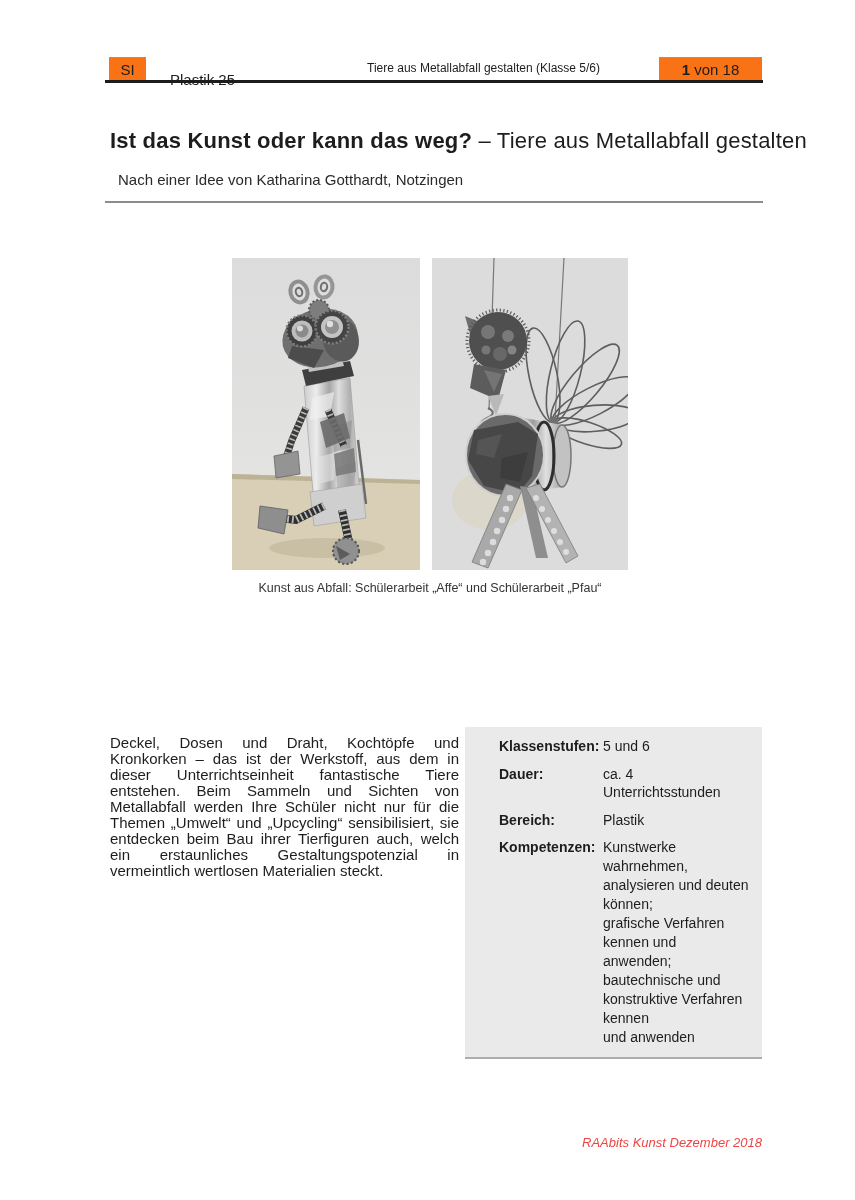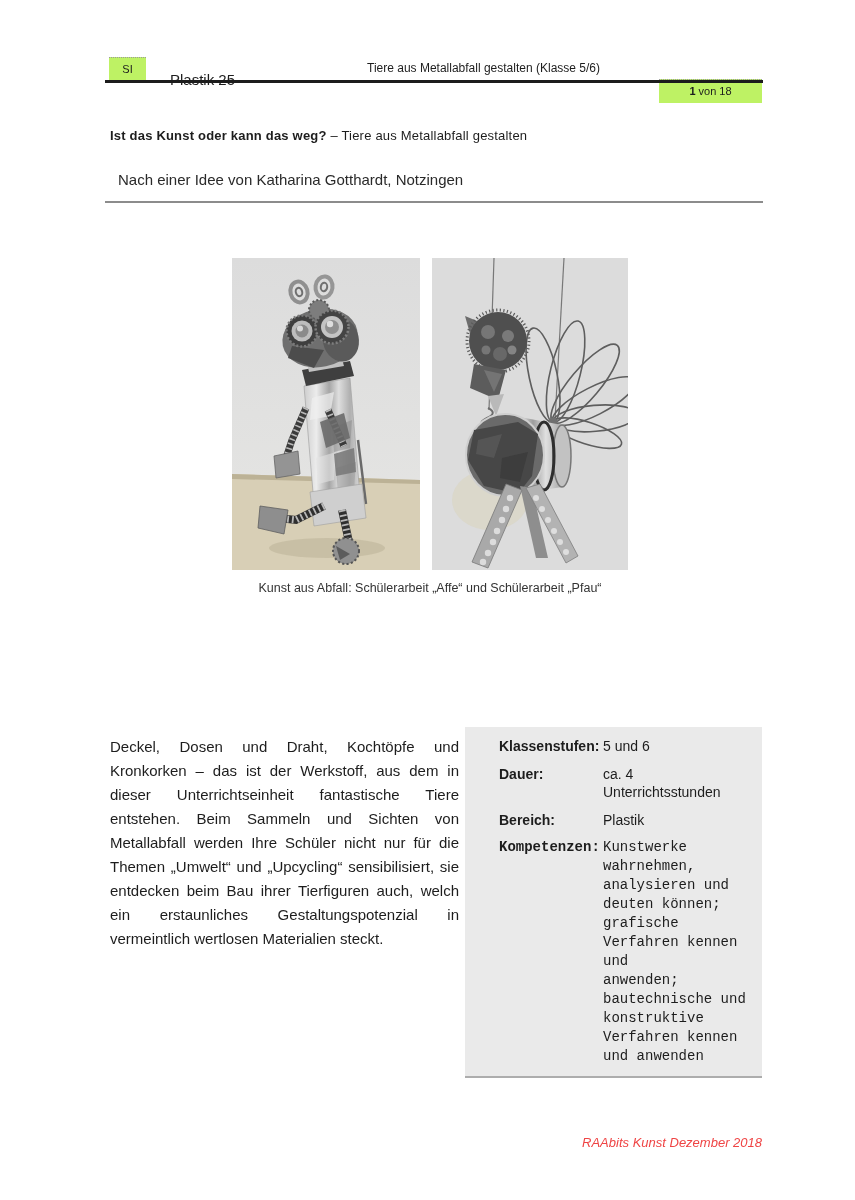--- a/index.html
+++ b/index.html
@@ -4,63 +4,63 @@
 <style>
   html,body{margin:0;padding:0;background:#fff;}
   .page{
     position:relative;width:855px;height:1200px;background:#ffffff;
     font-family:"Liberation Sans","DejaVu Sans",sans-serif;color:#1d1d1d;
     overflow:hidden;margin:0 auto;
   }
   .abs{position:absolute;}
 
   
-  .hdr-box{background:#bef264;border-top:1px dotted #9a9a9a;height:23px;line-height:23px;text-align:center;font-size:11px;}
+  .hdr-box{background:#f97316;border-top:1px dotted #9a9a9a;height:23px;line-height:23px;text-align:center;font-size:15px;}
   .hdr-text{height:23px;line-height:23px;font-size:15px;white-space:nowrap;}
   .rule-dark{background:#1c1c1c;height:3px;}
   .rule-gray{background:#8c8c8c;height:2px;}
 
   
-  .title{font-size:13px;letter-spacing:.2px;white-space:nowrap;}
+  .title{font-size:22px;letter-spacing:.2px;white-space:nowrap;}
   .title .b{font-weight:bold;}
   .byline{font-size:15px;color:#2a2a2a;white-space:nowrap;}
 
   
   .photo{display:block;}
   .caption{font-size:12.5px;color:#333;text-align:center;}
 
   
-  .intro{font-size:15px;line-height:24px;text-align:justify;color:#1d1d1d;}
+  .intro{font-size:15px;line-height:16px;text-align:justify;color:#1d1d1d;}
 
   
   .infobox{
     background:#eaeaea;border-bottom:2px solid #adadad;box-sizing:border-box;
     padding:10px 8px 10px 19px;font-size:14px;line-height:18.5px;
   }
   .inforow{display:flex;margin-bottom:9px;}
-  .inforow:last-child{margin-bottom:0;font-family:Liberation Mono, monospace;}
+  .inforow:last-child{margin-bottom:0;}
   .inforow .lbl{flex:0 0 104px;font-weight:bold;}
   .inforow .val{flex:1;}
   .inforow .val .vline{line-height:19px;}
 
   
   .footer{font-size:13px;font-style:italic;color:#ef4444;text-align:right;}
 </style>
 </head>
 <body>
 
 <div class="page">
 
   <div class="abs hdr-box" style="left:109px;top:57px;width:37px;">SI</div>
 
   <div class="abs hdr-text" style="left:170px;top:68px;">Plastik 25</div>
 
   <div class="abs hdr-text" style="left:367px;top:57px;font-size:12px;">Tiere aus Metallabfall gestalten (Klasse 5/6)</div>
 
-  <div class="abs hdr-box" style="left:659px;top:57px;width:103px;margin-top:22px;">
+  <div class="abs hdr-box" style="left:659px;top:57px;width:103px;">
     <span style="font-weight:bold;">1</span>
     <span>von 18</span>
   </div>
 
   <div class="abs rule-dark" style="left:105px;top:80px;width:658px;"></div>
 
   <div class="abs title" style="left:110px;top:128px;">
     <span class="b">Ist das Kunst oder kann das weg?</span>
     <span>– Tiere aus Metallabfall gestalten</span>
   </div>

